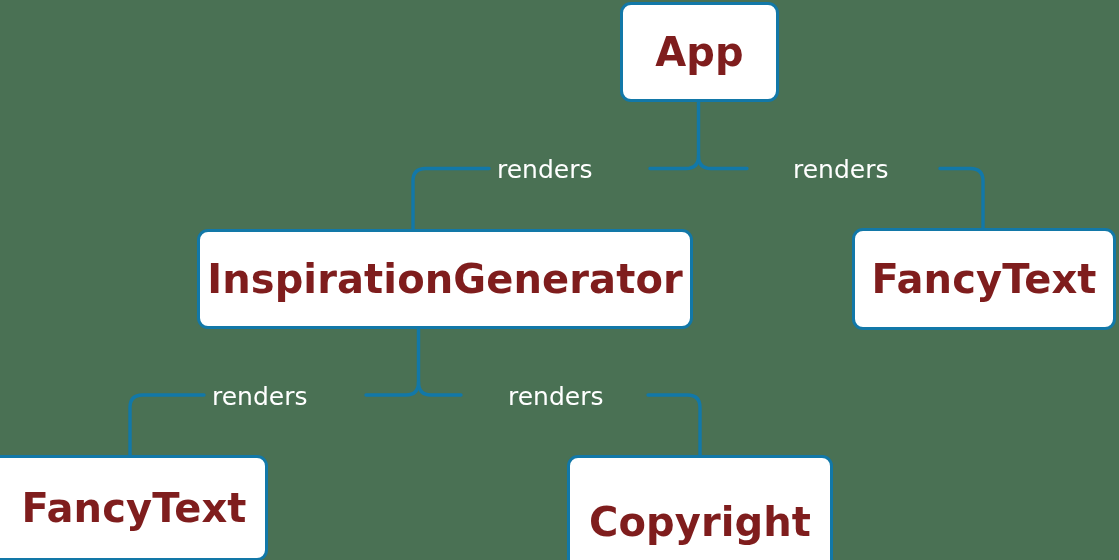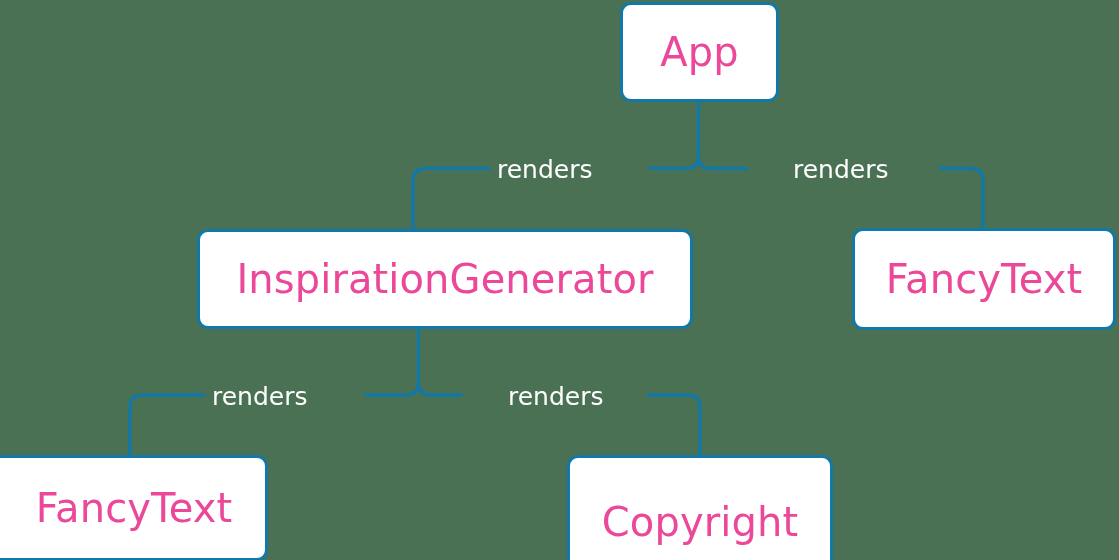--- a/index.html
+++ b/index.html
@@ -24,22 +24,22 @@
   }
   .node {
     position: absolute;
     box-sizing: border-box;
     background: #ffffff;
     border: 3px solid #1278a8;
     border-radius: 11px;
     display: flex;
     align-items: center;
     justify-content: center;
-    color: #ec4899;
-    font-weight: 400;
+    color: #7f1d1d;
+    font-weight: 700;
     letter-spacing: 0.1px;
     white-space: nowrap;
     z-index: 3;
   }
   .node-label {
     display: block;
     line-height: 1;
   }
   #node-app          { left: 620px; top: 2px;   width: 159px; height: 100px; font-size: 40px; }
   #node-inspiration  { left: 197px; top: 229px; width: 496px; height: 100px; font-size: 40px; align-items: center; }

